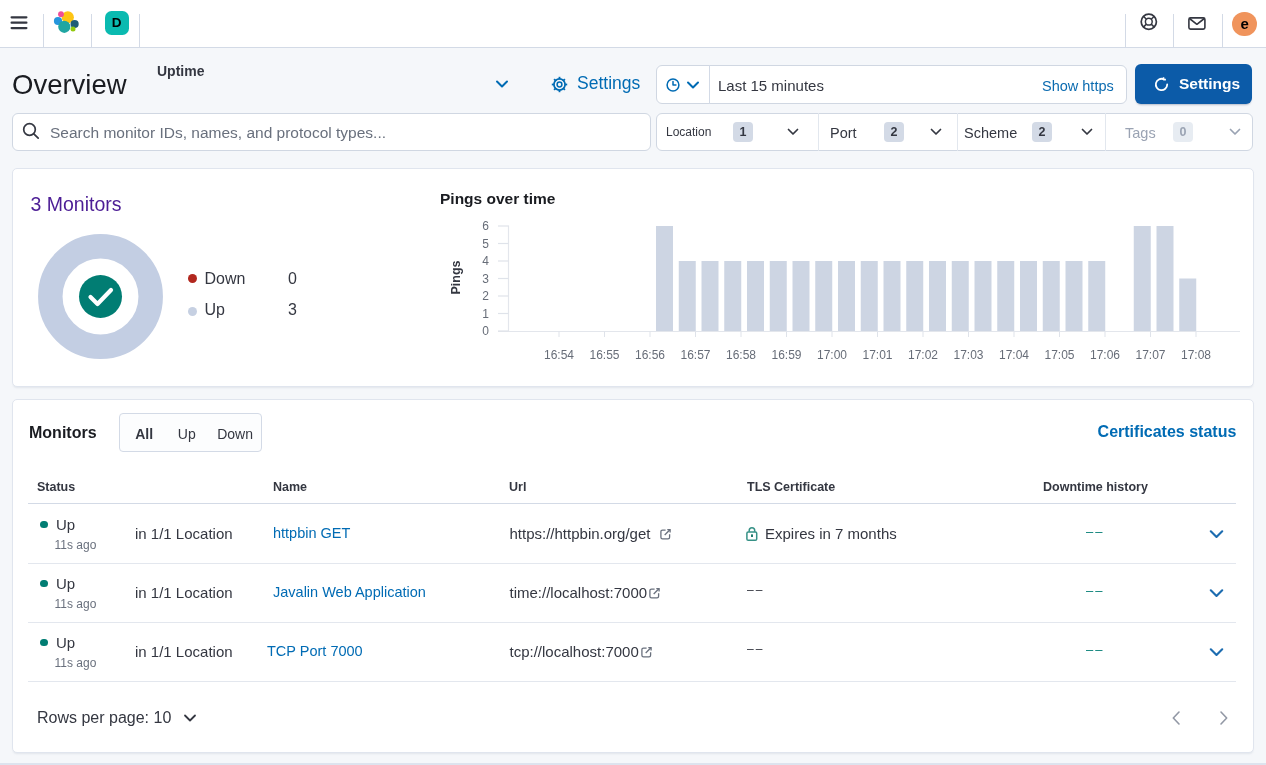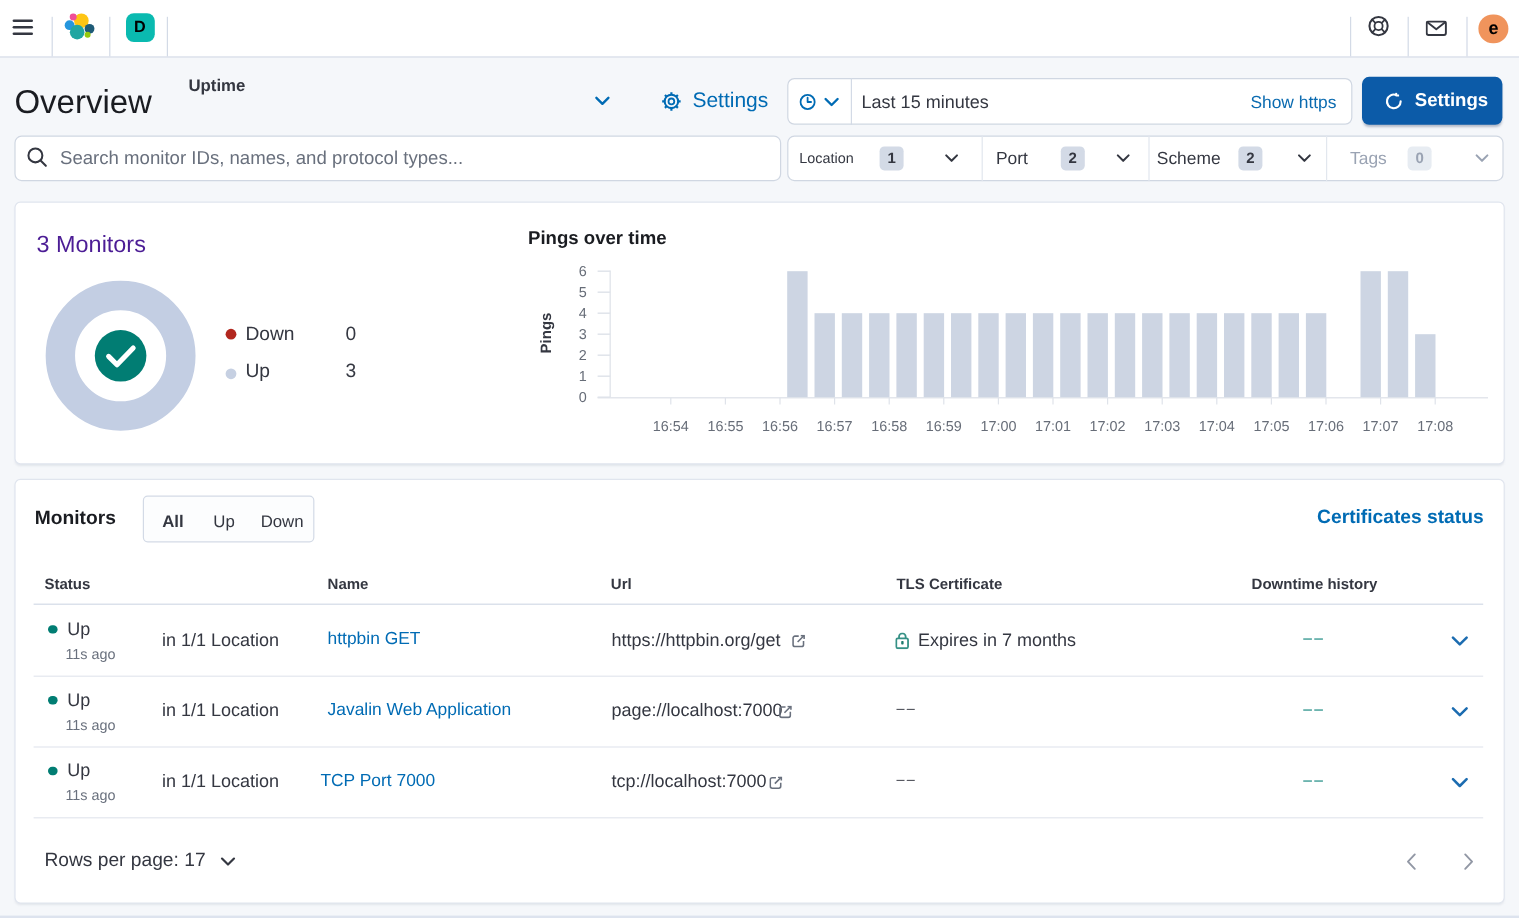--- a/index.html
+++ b/index.html
@@ -253,21 +253,21 @@
 <div class="abs dark" style="left:765px;top:524.5px;font-size:15px;">Expires in 7 months</div>
 <div class="abs" style="left:1086px;top:524.0px;font-size:13px;letter-spacing:2px;color:#017d73;">––</div>
 <svg class="abs" style="left:1209px;top:529.5px" width="15" height="9" viewBox="0 0 15 9">
 <polyline points="1.8,1.3 7.5,7 13.2,1.3" fill="none" stroke="#1c6cb0" stroke-width="2.1" stroke-linecap="round" stroke-linejoin="round"></polyline>
 </svg>
 <div class="abs" style="left:40px;top:579.5px;width:7.5px;height:7.5px;border-radius:50%;background:#017d73;"></div>
 <div class="abs dark" style="left:56px;top:574.5px;font-size:15px;">Up</div>
 <div class="abs grey" style="left:54.5px;top:596.5px;font-size:12px;">11s ago</div>
 <div class="abs dark" style="left:135px;top:584.0px;font-size:15px;">in 1/1 Location</div>
 <div class="abs" style="left:273px;top:584.0px;font-size:14.5px;color:#006BB4;">Javalin Web Application</div>
-<div class="abs dark" style="left:509.5px;top:583.5px;font-size:15px;">page://localhost:7000</div>
+<div class="abs dark" style="left:509.5px;top:583.5px;font-size:15px;">time://localhost:7000</div>
 <svg class="abs" style="left:649px;top:587.8px" width="12" height="11" viewBox="0 0 12 11">
 <path d="M5.6,1.1 H2.5 A1.6,1.6 0 0 0 0.9,2.7 v5.5 A1.6,1.6 0 0 0 2.5,9.8 h5.5 A1.6,1.6 0 0 0 9.6,8.2 V5.2" fill="none" stroke="#69707d" stroke-width="1.3"></path>
 <line x1="4.7" y1="6" x2="9.9" y2="0.8" stroke="#69707d" stroke-width="1.3"></line>
 <polyline points="7.3,0.7 10.1,0.7 10.1,3.5" fill="none" stroke="#69707d" stroke-width="1.3"></polyline>
 </svg>
 <div class="abs dark" style="left:747px;top:583.0px;font-size:12px;letter-spacing:2px;">––</div>
 <div class="abs" style="left:1086px;top:583.0px;font-size:13px;letter-spacing:2px;color:#017d73;">––</div>
 <svg class="abs" style="left:1209px;top:588.5px" width="15" height="9" viewBox="0 0 15 9">
 <polyline points="1.8,1.3 7.5,7 13.2,1.3" fill="none" stroke="#1c6cb0" stroke-width="2.1" stroke-linecap="round" stroke-linejoin="round"></polyline>
 </svg>
@@ -281,21 +281,21 @@
 <path d="M5.6,1.1 H2.5 A1.6,1.6 0 0 0 0.9,2.7 v5.5 A1.6,1.6 0 0 0 2.5,9.8 h5.5 A1.6,1.6 0 0 0 9.6,8.2 V5.2" fill="none" stroke="#69707d" stroke-width="1.3"></path>
 <line x1="4.7" y1="6" x2="9.9" y2="0.8" stroke="#69707d" stroke-width="1.3"></line>
 <polyline points="7.3,0.7 10.1,0.7 10.1,3.5" fill="none" stroke="#69707d" stroke-width="1.3"></polyline>
 </svg>
 <div class="abs dark" style="left:747px;top:642.0px;font-size:12px;letter-spacing:2px;">––</div>
 <div class="abs" style="left:1086px;top:642.0px;font-size:13px;letter-spacing:2px;color:#017d73;">––</div>
 <svg class="abs" style="left:1209px;top:647.5px" width="15" height="9" viewBox="0 0 15 9">
 <polyline points="1.8,1.3 7.5,7 13.2,1.3" fill="none" stroke="#1c6cb0" stroke-width="2.1" stroke-linecap="round" stroke-linejoin="round"></polyline>
 </svg>
 
-<div class="abs dark" style="left:37px;top:708.5px;font-size:16px;">Rows per page: 17</div>
+<div class="abs dark" style="left:37px;top:708.5px;font-size:16px;">Rows per page: 10</div>
 <svg class="abs" style="left:183px;top:714px" width="14" height="9" viewBox="0 0 14 9">
   <polyline points="2,1.5 7,6.5 12,1.5" fill="none" stroke="#343741" stroke-width="1.8" stroke-linecap="round" stroke-linejoin="round"></polyline>
 </svg>
 <svg class="abs" style="left:1170px;top:710px" width="12" height="16" viewBox="0 0 12 16">
   <polyline points="9,2 3.3,8 9,14" fill="none" stroke="#9298a5" stroke-width="1.6" stroke-linecap="round" stroke-linejoin="round"></polyline>
 </svg>
 <svg class="abs" style="left:1218px;top:710px" width="12" height="16" viewBox="0 0 12 16">
   <polyline points="3,2 8.7,8 3,14" fill="none" stroke="#9298a5" stroke-width="1.6" stroke-linecap="round" stroke-linejoin="round"></polyline>
 </svg>
 

